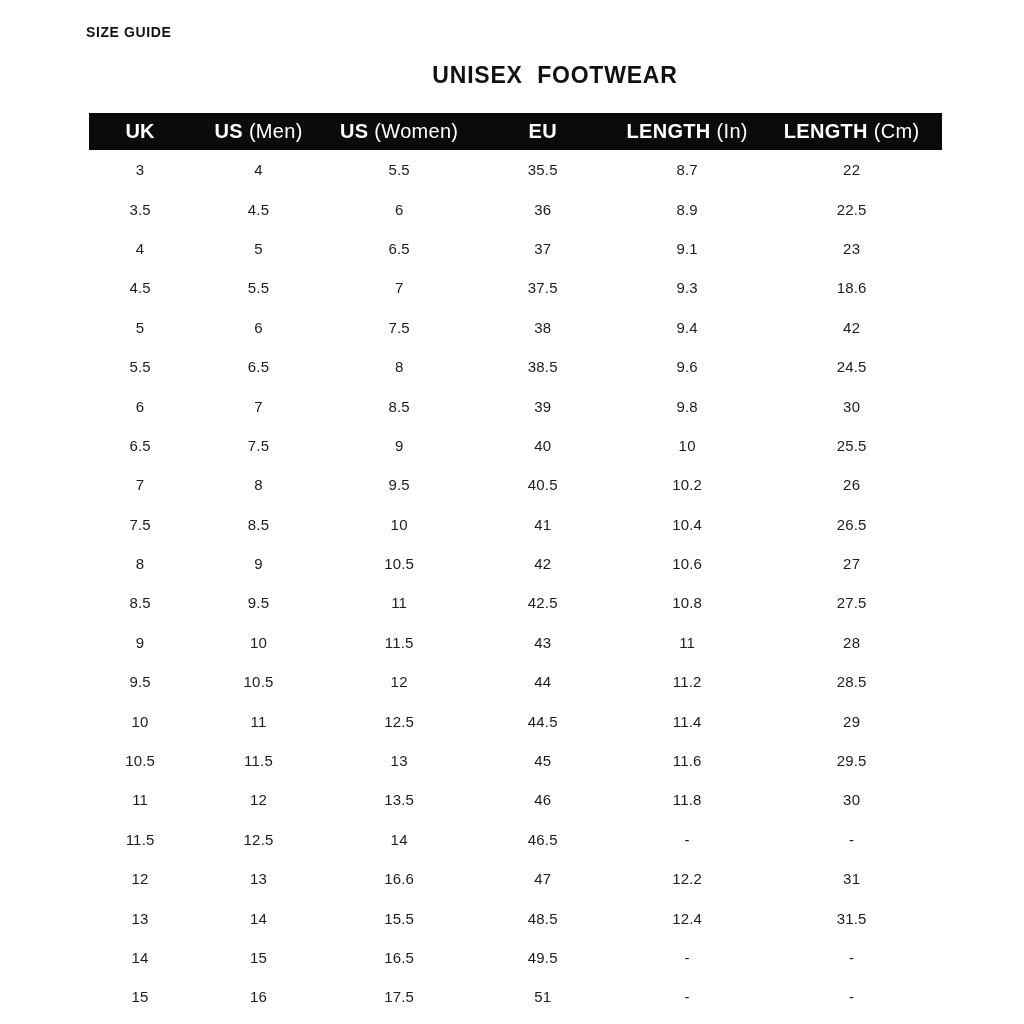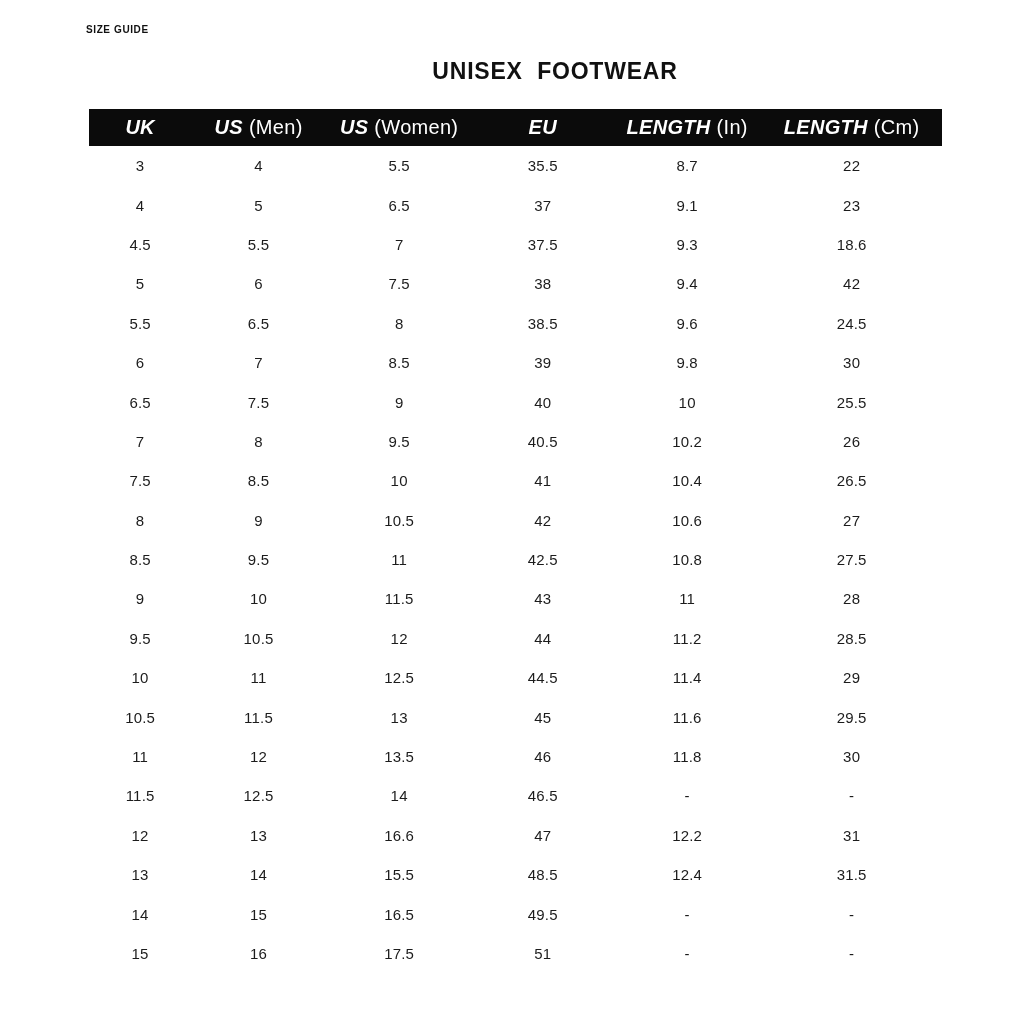--- a/index.html
+++ b/index.html
@@ -10,21 +10,21 @@
     font-family: "Liberation Sans", "DejaVu Sans", sans-serif;
   }
   .page {
     width: 1024px;
     height: 1024px;
     background: #ffffff;
     padding: 25px 0 0 86px;
     overflow: hidden;
   }
   .eyebrow {
-    font-size: 10px;
+    font-size: 14px;
     font-weight: 700;
     letter-spacing: 0.6px;
     color: #111111;
     line-height: 1;
   }
   .title {
     margin: 25px 0 0 0;
     font-size: 23px;
     font-weight: 800;
     letter-spacing: 0.8px;
@@ -51,21 +51,21 @@
   th {
     height: 37px;
     padding: 0;
     color: #ffffff;
     font-size: 20px;
     font-weight: 400;
     text-align: center;
     letter-spacing: 0.3px;
     white-space: nowrap;
   }
-  th .hb { font-weight: 700; font-style: italic; }
+  th .hb { font-weight: 700; }
   th .hn { font-weight: 400; margin-left: 0.3em; }
   th .hn:empty { display: none; margin-left: 0; }
   td {
     height: 39.4px;
     padding: 0;
     text-align: center;
     vertical-align: middle;
     font-size: 15px;
     font-weight: 400;
     color: #1c1c1c;
@@ -115,20 +115,28 @@
     <tbody>
         <tr>
           <td>3</td>
           <td>4</td>
           <td>5.5</td>
           <td>35.5</td>
           <td>8.7</td>
           <td>22</td>
         </tr>
         <tr>
+          <td>3.5</td>
+          <td>4.5</td>
+          <td>6</td>
+          <td>36</td>
+          <td>8.9</td>
+          <td>22.5</td>
+        </tr>
+        <tr>
           <td>4</td>
           <td>5</td>
           <td>6.5</td>
           <td>37</td>
           <td>9.1</td>
           <td>23</td>
         </tr>
         <tr>
           <td>4.5</td>
           <td>5.5</td>

